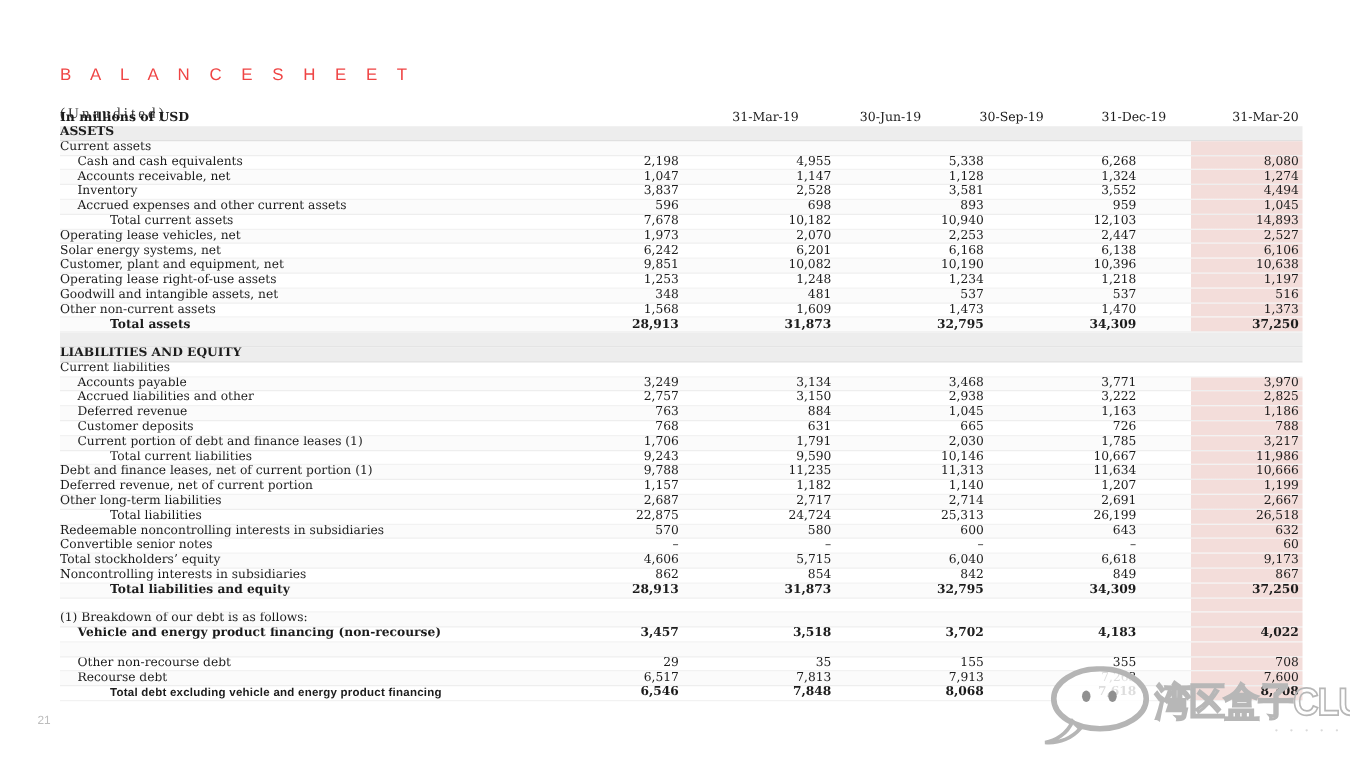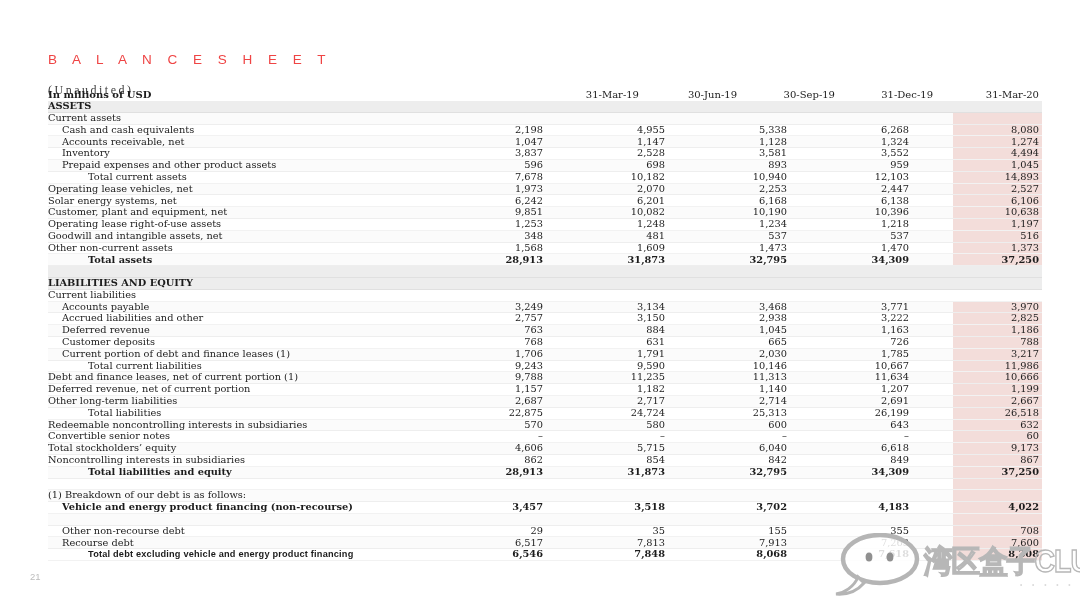--- a/index.html
+++ b/index.html
@@ -98,21 +98,21 @@
       </div>
       <div class="row">
         <div class="lbl ind1">Inventory</div>
         <div class="num c0">3,837</div>
         <div class="num c1">2,528</div>
         <div class="num c2">3,581</div>
         <div class="num c3">3,552</div>
         <div class="num c4 pinkcell">4,494</div>
       </div>
       <div class="row">
-        <div class="lbl ind1">Prepaid expenses and other product assets</div>
+        <div class="lbl ind1">Accrued expenses and other current assets</div>
         <div class="num c0">596</div>
         <div class="num c1">698</div>
         <div class="num c2">893</div>
         <div class="num c3">959</div>
         <div class="num c4 pinkcell">1,045</div>
       </div>
       <div class="row">
         <div class="lbl ind2">Total current assets</div>
         <div class="num c0">7,678</div>
         <div class="num c1">10,182</div>

